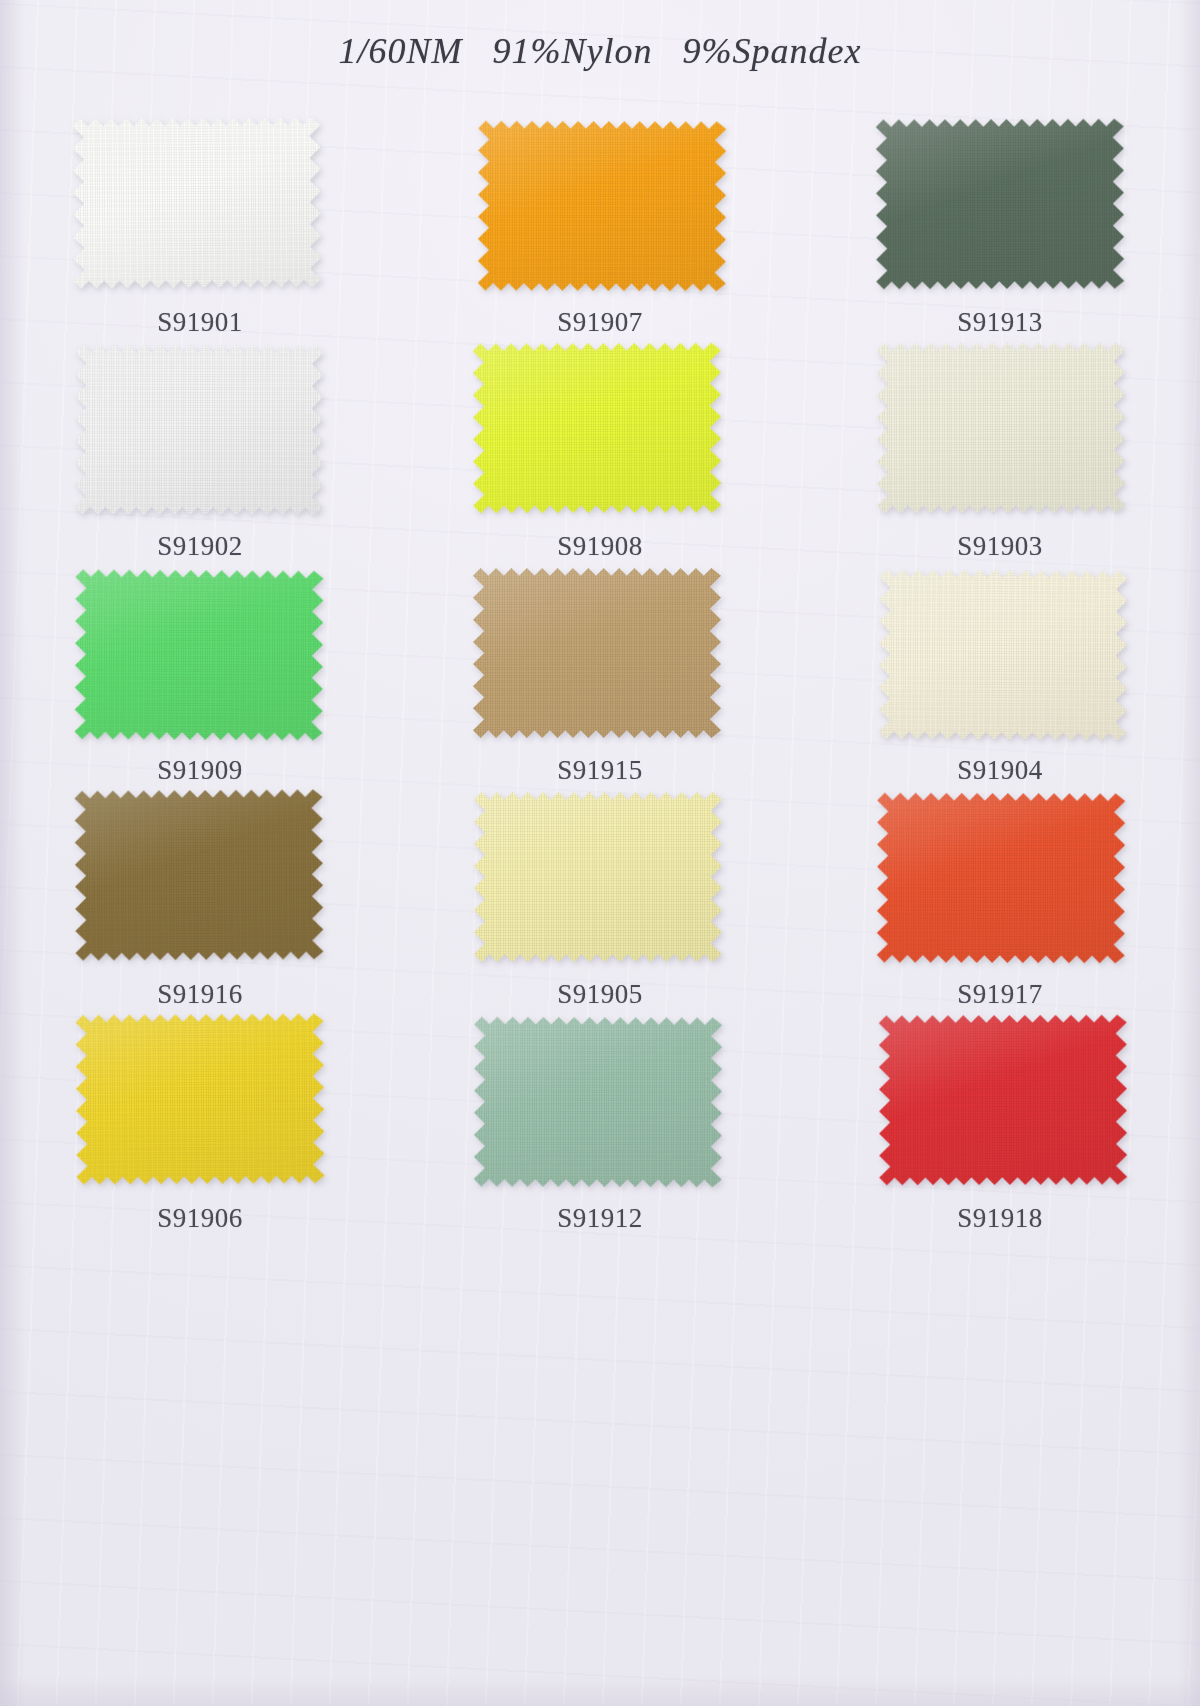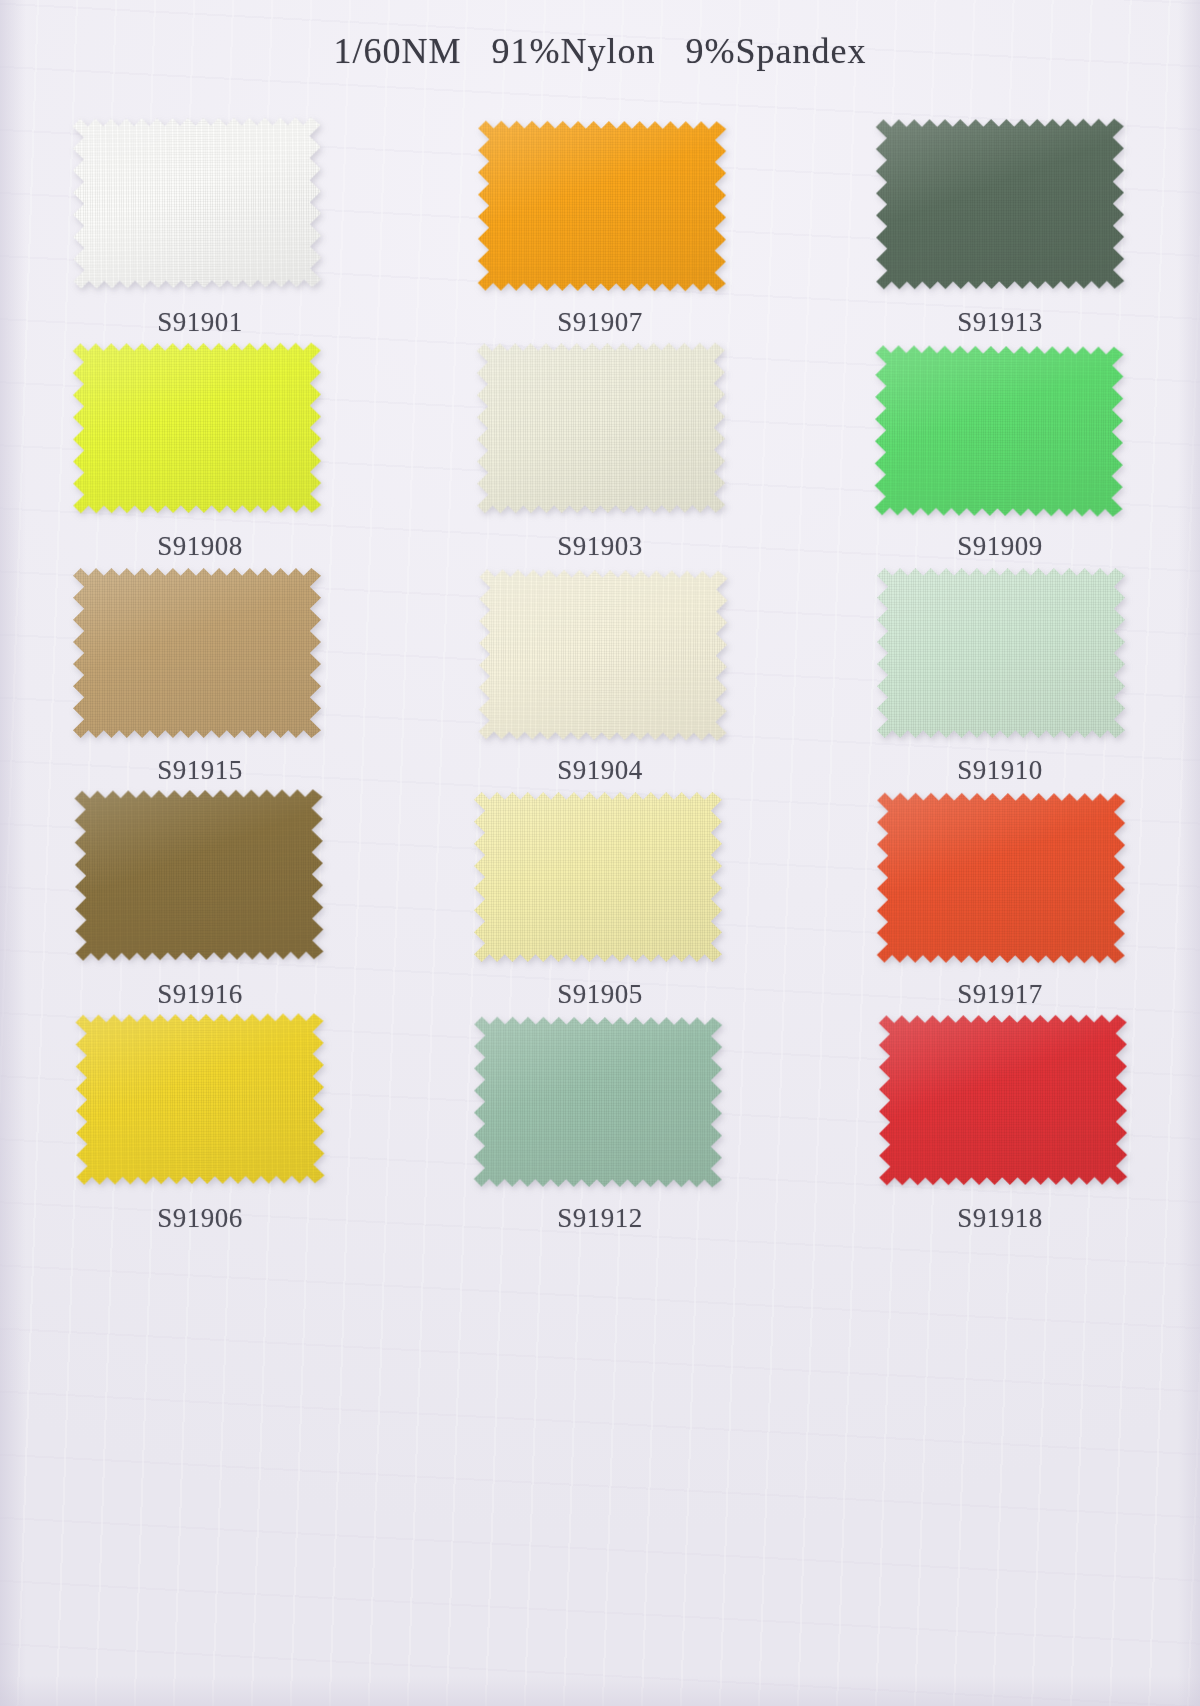--- a/index.html
+++ b/index.html
@@ -47,20 +47,21 @@
     top: 30px;
     left: 0;
     width: 1200px;
     text-align: center;
     font-size: 36px;
     letter-spacing: 1px;
     color: #3c3c46;
     font-family: "Liberation Serif", "DejaVu Serif", serif;
     white-space: pre;
     text-shadow: 0 0 1px rgba(60,60,70,.45);
+    font-style: italic;
   }
 
   
   .grid {
     position: absolute;
     top: 118px;
     left: 0;
     width: 1200px;
     display: grid;
     grid-template-columns: repeat(3, 400px);
@@ -157,20 +158,26 @@
         </div>
         <div class="swatch-label">S91907</div>
       </div>
       <div class="cell">
         <div class="swatch-wrap" style="transform: translate(0px, -1px) rotate(-0.18deg);">
           <div class="swatch" style="background-color: rgb(92, 112, 96);"></div>
         </div>
         <div class="swatch-label">S91913</div>
       </div>
       <div class="cell">
+        <div class="swatch-wrap" style="transform: translate(-1px, 1px) rotate(0.18deg);">
+          <div class="swatch" style="background-color: rgb(243, 244, 243);"></div>
+        </div>
+        <div class="swatch-label">S91902</div>
+      </div>
+      <div class="cell">
         <div class="swatch-wrap" style="transform: translate(-3px, -1px) rotate(-0.18deg);">
           <div class="swatch" style="background-color: rgb(233, 249, 58);"></div>
         </div>
         <div class="swatch-label">S91908</div>
       </div>
       <div class="cell">
         <div class="swatch-wrap" style="transform: translate(1px, -1px) rotate(-0.18deg);">
           <div class="swatch" style="background-color: rgb(240, 239, 221);"></div>
         </div>
         <div class="swatch-label">S91903</div>
@@ -187,26 +194,20 @@
         </div>
         <div class="swatch-label">S91915</div>
       </div>
       <div class="cell">
         <div class="swatch-wrap" style="transform: translate(3px, 2px) rotate(0.36deg);">
           <div class="swatch" style="background-color: rgb(247, 243, 221);"></div>
         </div>
         <div class="swatch-label">S91904</div>
       </div>
       <div class="cell">
-        <div class="swatch-wrap" style="transform: translate(1px, 0px) rotate(0deg);">
-          <div class="swatch" style="background-color: rgb(207, 231, 211);"></div>
-        </div>
-        <div class="swatch-label">S91910</div>
-      </div>
-      <div class="cell">
         <div class="swatch-wrap" style="transform: translate(-1px, -2px) rotate(-0.36deg);">
           <div class="swatch" style="background-color: rgb(138, 115, 64);"></div>
         </div>
         <div class="swatch-label">S91916</div>
       </div>
       <div class="cell">
         <div class="swatch-wrap" style="transform: translate(-2px, 0px) rotate(0deg);">
           <div class="swatch" style="background-color: rgb(244, 238, 174);"></div>
         </div>
         <div class="swatch-label">S91905</div>

